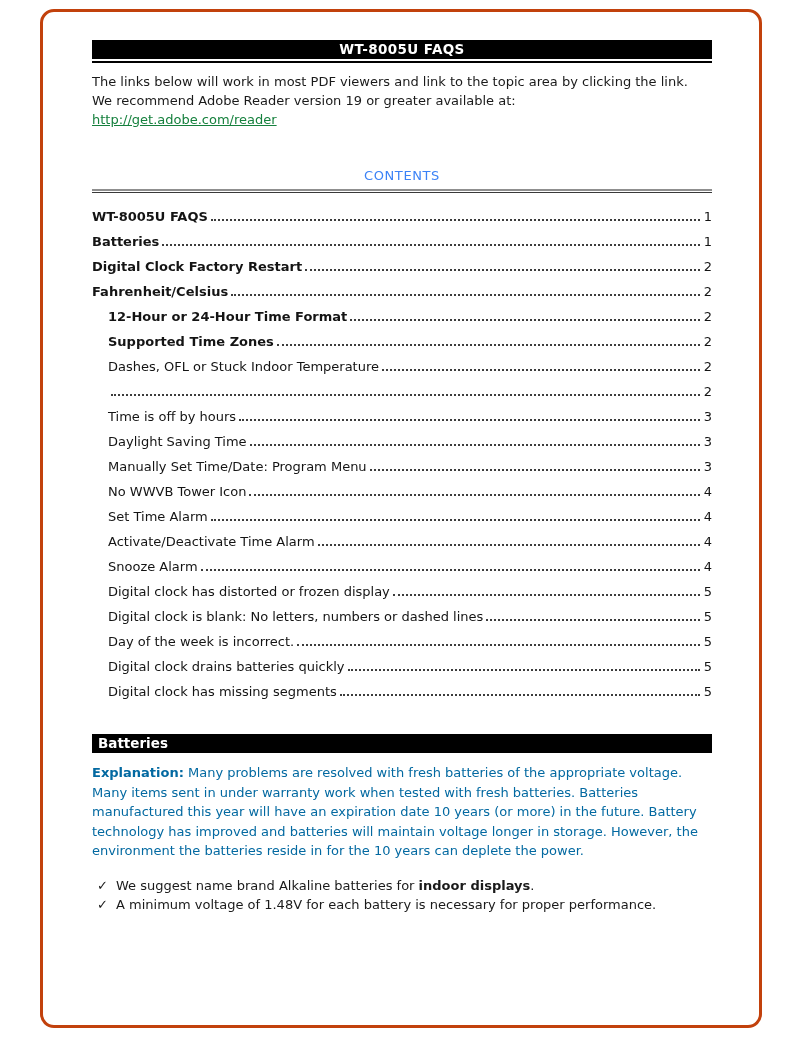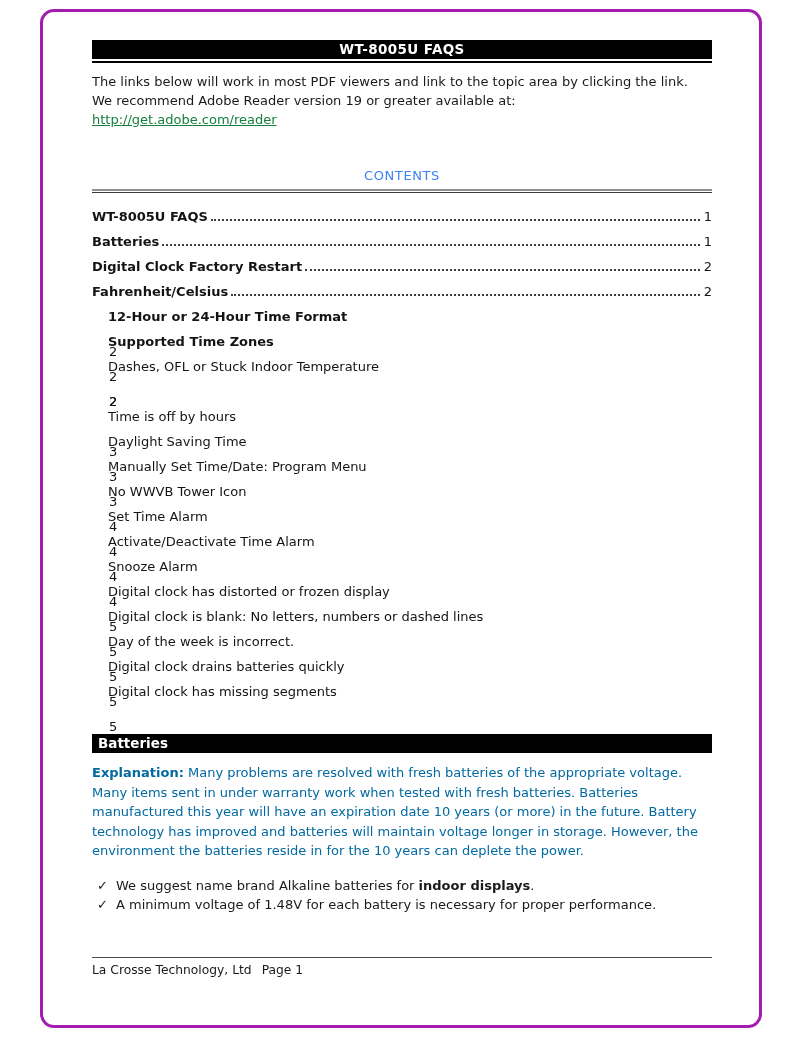--- a/index.html
+++ b/index.html
@@ -7,21 +7,21 @@
   body {
     width: 802px; height: 1037px;
     position: relative; overflow: hidden;
     font-family: "DejaVu Sans", "Liberation Sans", sans-serif;
     color: #141414;
     font-size: 13px;
   }
   .sheet {
     position: absolute; left: 40px; top: 9px;
     width: 722px; height: 1019px;
-    border: 3px solid #a21caf;
+    border: 3px solid #c2410c;
     border-radius: 14px;
     background: #fff;
   }
   .content { padding: 28px 47px 0 49px; position: relative; height: 100%; }
 
   .title-bar {
     background: #000; color: #fff;
     font-weight: bold; font-size: 13.5px;
     text-align: center; line-height: 19px; height: 19px;
     letter-spacing: 0.4px;
@@ -39,21 +39,21 @@
   .rule-thick { height: 2px; background: #8f8f8f; }
   .rule-thin { height: 1px; background: #3a3a3a; margin-top: 1px; }
 
   .toc { margin-top: 11px; }
   .toc-row {
     display: flex; align-items: baseline;
     height: 25px; line-height: 25px;
     font-size: 13px; cursor: pointer;
   }
   .toc-bold .toc-label { font-weight: bold; }
-  .toc-indent { padding-left: 16px; flex-direction: column; }
+  .toc-indent { padding-left: 16px; }
   .toc-label { white-space: nowrap; }
   .toc-dots {
     flex: 1; height: 0;
     border-bottom: 2px dotted #3c3c3c;
     margin: 0 3px; align-self: flex-end;
     margin-bottom: 8px;
   }
   .toc-page { font-weight: normal; padding-left: 1px; }
 
   .section-bar {
@@ -212,18 +212,15 @@
         <li>
           <span class="check">✓</span>
           <span class="tip-text">We suggest name brand Alkaline batteries for <b>indoor displays</b>.</span>
         </li>
         <li>
           <span class="check">✓</span>
           <span class="tip-text">A minimum voltage of 1.48V for each battery is necessary for proper performance.</span>
         </li>
       </ul>
 
-    <div class="footer">
-      <span>La Crosse Technology, Ltd</span><span class="footer-page">Page 1</span>
-    </div>
 
   </div>
 </div>
 
 </body></html>

